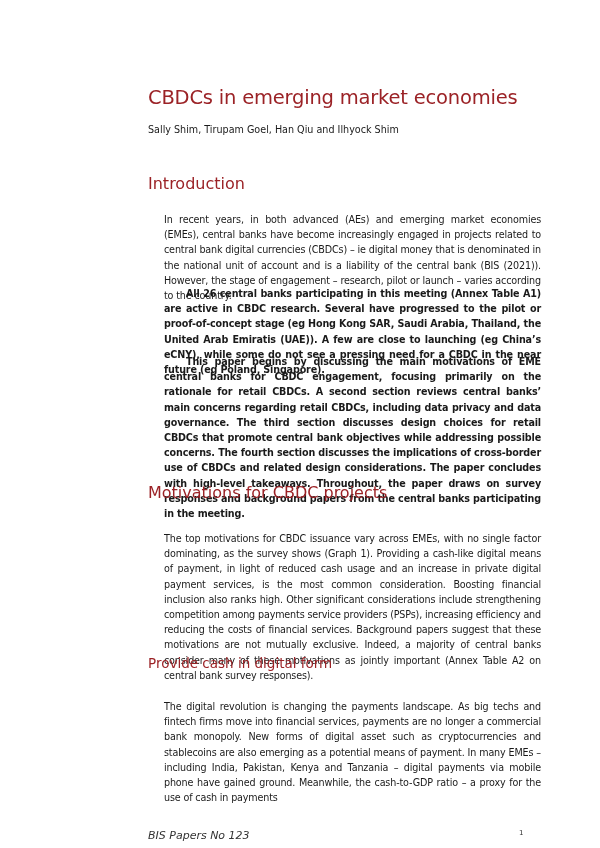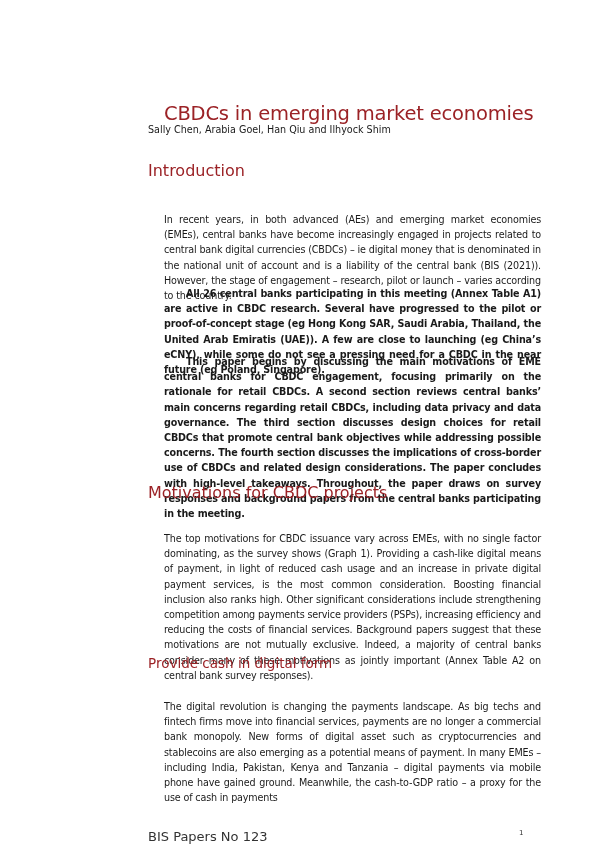--- a/index.html
+++ b/index.html
@@ -1,34 +1,34 @@
 <!DOCTYPE html>
 <html><head>
 <meta charset="utf-8">
 <style>
   html, body { margin: 0; padding: 0; background: #ffffff; }
   body { width: 600px; height: 848px; position: relative; overflow: hidden; font-family: "DejaVu Sans", sans-serif; color: #1a1a1a; }
   .page { position: absolute; left: 148px; top: 0; width: 377px; }
-  .title { position: absolute; top: 86px; left: 0; font-size: 19.5px; color: #9b2226; font-weight: normal; margin: 16px; white-space: nowrap; letter-spacing: -0.2px; }
+  .title { position: absolute; top: 86px; left: 0; font-size: 19.5px; color: #9b2226; font-weight: normal; margin: 0; white-space: nowrap; letter-spacing: -0.2px; }
   .authors { position: absolute; top: 124px; left: 0; font-size: 9.6px; color: #1a1a1a; margin: 0; white-space: nowrap; }
   .h1 { position: absolute; left: 0; font-size: 16px; color: #9b2226; font-weight: normal; margin: 0; white-space: nowrap; }
   .h2 { position: absolute; left: 0; font-size: 13.5px; color: #9b2226; font-weight: normal; margin: 0; white-space: nowrap; }
   .para { position: absolute; left: 0; width: 377px; font-size: 9.6px; line-height: 15.2px; text-align: justify; margin: 16px; color: #1a1a1a; letter-spacing: -0.15px; }
   .indent { text-indent: 22px; font-weight: bold; }
-  .footer-left { position: absolute; left: 148px; top: 829px; font-size: 13px; color: #333; }
+  .footer-left { position: absolute; left: 148px; top: 829px; font-size: 11px; color: #333; font-style: italic; }
   .footer-right { position: absolute; left: 519px; top: 829px; font-size: 7px; color: #333; }
 </style>
 </head>
 <body>
 
 <div class="page">
   <h1 class="title">CBDCs in emerging market economies</h1>
-  <p class="authors">Sally Chen, Arabia Goel, Han Qiu and Ilhyock Shim</p>
+  <p class="authors">Sally Shim, Tirupam Goel, Han Qiu and Ilhyock Shim</p>
 
-  <h2 class="h1" style="top:161px;text-align:right;">Introduction</h2>
+  <h2 class="h1" style="top:174px;text-align:right;">Introduction</h2>
   <p class="para" style="top:196px;">In recent years, in both advanced (AEs) and emerging market economies (EMEs), central banks have become increasingly engaged in projects related to central bank digital currencies (CBDCs) – ie digital money that is denominated in the national unit of account and is a liability of the central bank (BIS (2021)). However, the stage of engagement – research, pilot or launch – varies according to the country.</p>
   <p class="para indent" style="top:270px;">All 26 central banks participating in this meeting (Annex Table A1) are active in CBDC research. Several have progressed to the pilot or proof-of-concept stage (eg Hong Kong SAR, Saudi Arabia, Thailand, the United Arab Emiratis (UAE)). A few are close to launching (eg China’s eCNY), while some do not see a pressing need for a CBDC in the near future (eg Poland, Singapore).</p>
   <p class="para indent" style="top:338px;">This paper begins by discussing the main motivations of EME central banks for CBDC engagement, focusing primarily on the rationale for retail CBDCs. A second section reviews central banks’ main concerns regarding retail CBDCs, including data privacy and data governance. The third section discusses design choices for retail CBDCs that promote central bank objectives while addressing possible concerns. The fourth section discusses the implications of cross-border use of CBDCs and related design considerations. The paper concludes with high-level takeaways. Throughout, the paper draws on survey responses and background papers from the central banks participating in the meeting.</p>
 
   <h2 class="h1" style="top:483px;">Motivations for CBDC projects</h2>
   <p class="para" style="top:515px;">The top motivations for CBDC issuance vary across EMEs, with no single factor dominating, as the survey shows (Graph 1). Providing a cash-like digital means of payment, in light of reduced cash usage and an increase in private digital payment services, is the most common consideration. Boosting financial inclusion also ranks high. Other significant considerations include strengthening competition among payments service providers (PSPs), increasing efficiency and reducing the costs of financial services. Background papers suggest that these motivations are not mutually exclusive. Indeed, a majority of central banks consider many of these motivations as jointly important (Annex Table A2 on central bank survey responses).</p>
 
   <h3 class="h2" style="top:655px;">Provide cash in digital form</h3>
   <p class="para" style="top:683px;">The digital revolution is changing the payments landscape. As big techs and fintech firms move into financial services, payments are no longer a commercial bank monopoly. New forms of digital asset such as cryptocurrencies and stablecoins are also emerging as a potential means of payment. In many EMEs – including India, Pakistan, Kenya and Tanzania – digital payments via mobile phone have gained ground. Meanwhile, the cash-to-GDP ratio – a proxy for the use of cash in payments</p>
 </div>

